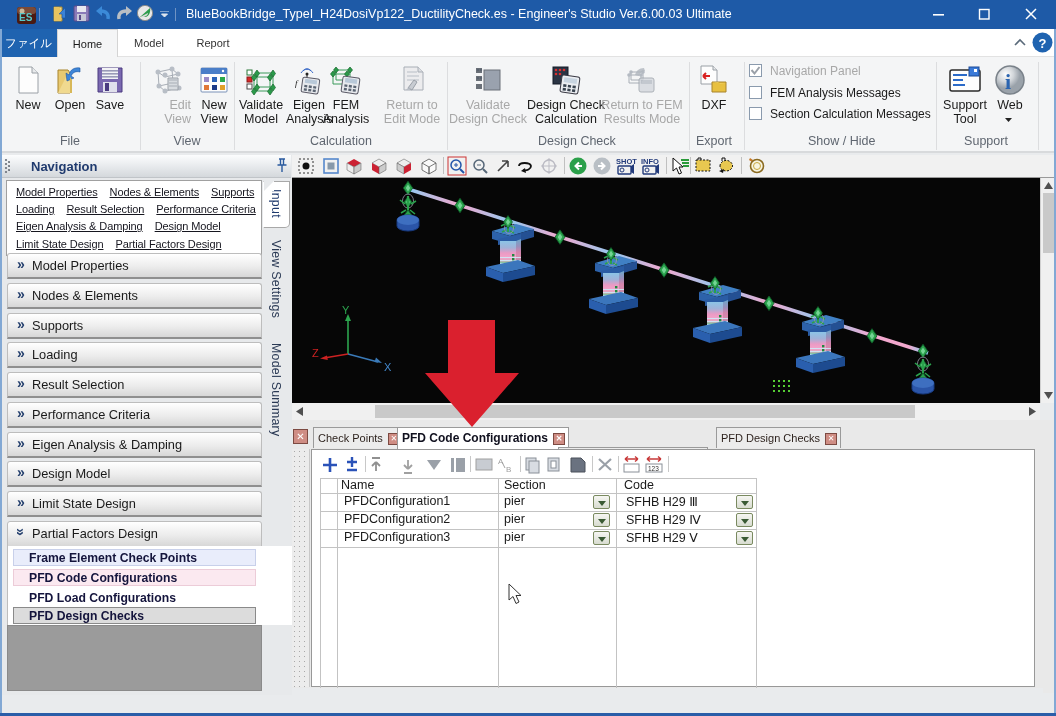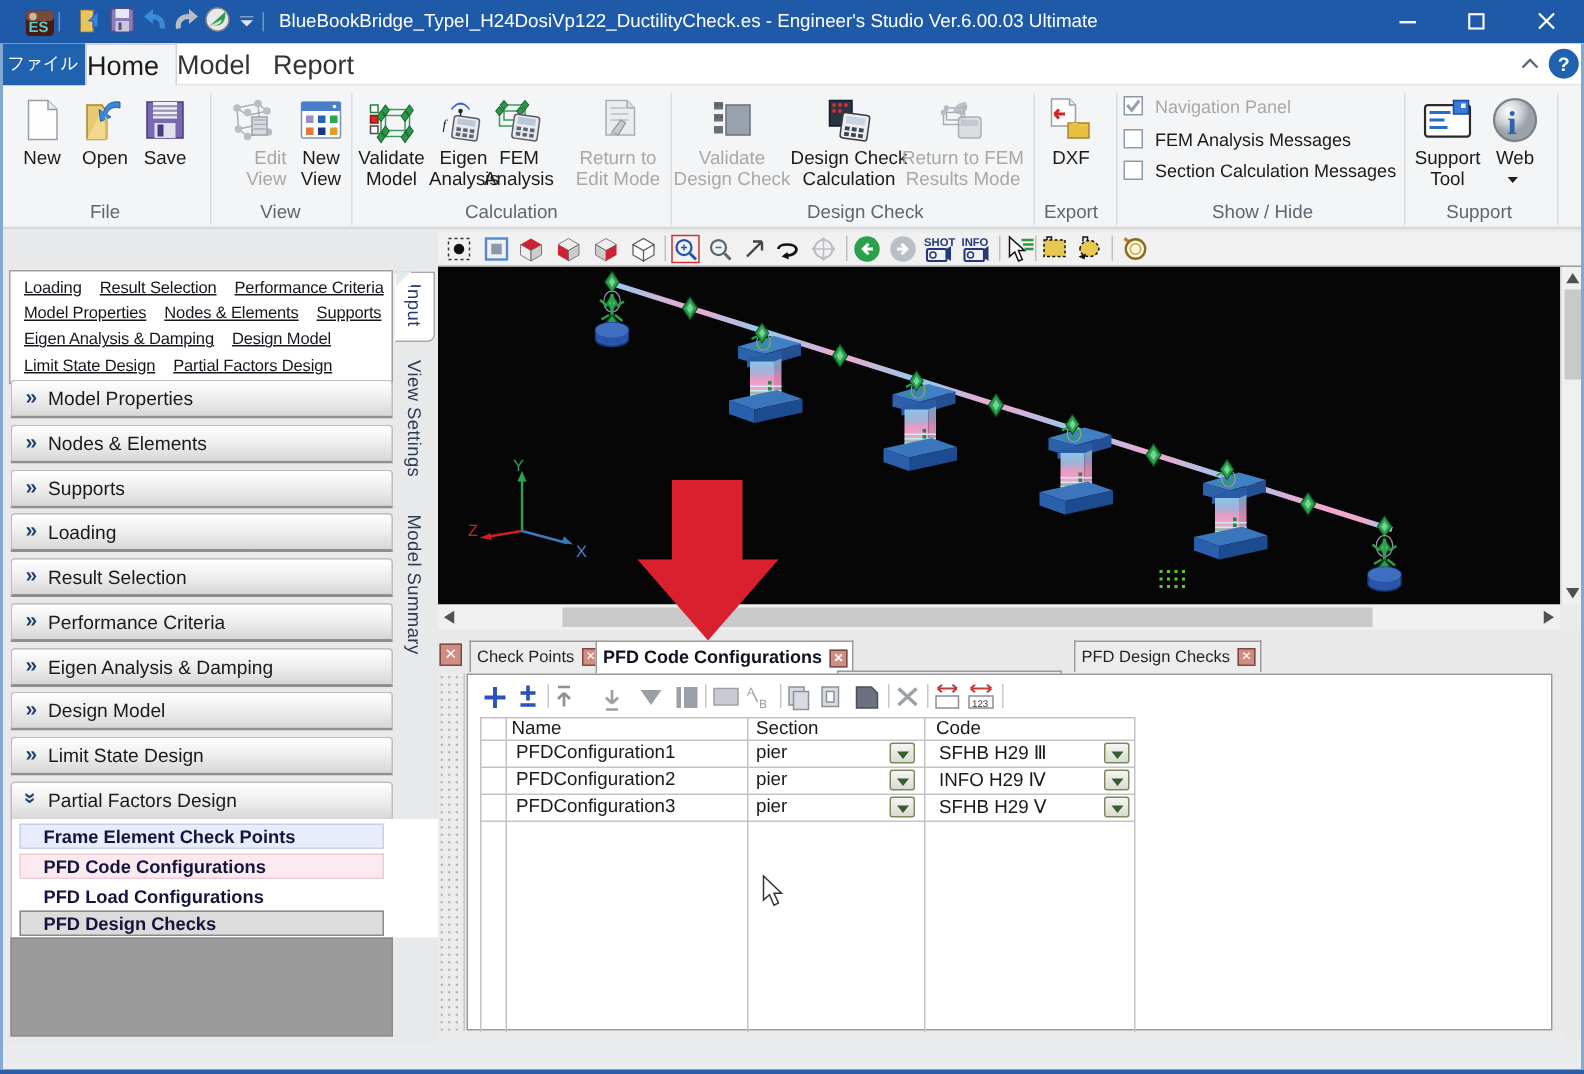--- a/index.html
+++ b/index.html
@@ -5,21 +5,21 @@
 html,body { width:1056px; height:716px; overflow:hidden; font-family:"Liberation Sans", sans-serif; }
 #win { position:relative; width:1056px; height:716px; background:#e9ebed; }
 .abs { position:absolute; }
 
 #titlebar { position:absolute; left:0; top:0; width:1056px; height:29px; background:#1e5aa7; }
 #titlebar .ttl { position:absolute; left:186px; top:7px; color:#fff; font-size:12.5px; white-space:nowrap; }
 .wbtn { position:absolute; top:0; width:45px; height:29px; color:#fff; text-align:center; }
 
 #tabrow { position:absolute; left:0; top:29px; width:1056px; height:28px; background:#ffffff; border-bottom:1px solid #e2e2e2;}
 .ftab { position:absolute; left:0; top:0; width:57px; height:28px; background:#1f63b0; color:#fff; font-size:11.5px; text-align:center; line-height:28px; }
-.rtab { position:absolute; top:0; height:28px; font-size:18px; color:#333; text-align:left; line-height:28px; }
+.rtab { position:absolute; top:0; height:28px; font-size:11px; color:#333; text-align:center; line-height:28px; }
 .rtab.sel { background:#f4f5f6; border-left:1px solid #d4d4d4; border-right:1px solid #d4d4d4; border-top:1px solid #d4d4d4; color:#1a1a1a; }
 
 #ribbon { position:absolute; left:0; top:57px; width:1056px; height:96px; background:#f4f5f6; border-bottom:2px solid #d8dadc; }
 .rgsep { position:absolute; top:5px; width:1px; height:88px; background:#dcdddf; }
 .rglabel { position:absolute; top:77px; font-size:12.5px; color:#5f6670; text-align:center; white-space:nowrap; }
 .rbItem { position:absolute; top:2px; text-align:center; }
 .rbItem .ic { display:block; margin:5px auto 3px auto; width:32px; height:32px; }
 .rbItem .lb { font-size:12.5px; color:#1a1a1a; line-height:13.5px; white-space:pre-line; }
 .rbItem.dis .lb { color:#a8a8a8; }
 .chkrow { position:absolute; left:749px; font-size:12px; color:#1a1a1a; white-space:nowrap; }
@@ -407,23 +407,42 @@
         <div class="lb">Web</div>
       </div>
   <svg class="abs" style="left:1005px;top:61px" width="8" height="5">
         <path d="M0 0h7L3.5 4z" fill="#222"></path>
       </svg>
   <div class="rgsep" style="left:1038px"></div>
   <div class="rglabel" style="left:956px;width:60px;">Support</div>
 </div>
 
 <div class="abs" style="left:0;top:155px;width:292px;height:540px;background:#e7e9eb;"></div>
+<div id="navheader">
+  <svg class="abs" style="left:4px;top:3px" width="6" height="16">
+        <g fill="#6a7078">
+          <circle cx="2" cy="2" r="1.1"></circle>
+          <circle cx="2" cy="6" r="1.1"></circle>
+          <circle cx="2" cy="10" r="1.1"></circle>
+          <circle cx="2" cy="14" r="1.1"></circle>
+          <circle cx="5" cy="4" r="1.1"></circle>
+          <circle cx="5" cy="8" r="1.1"></circle>
+          <circle cx="5" cy="12" r="1.1"></circle>
+        </g>
+      </svg>
+  <div class="t">Navigation</div>
+  <svg class="abs" style="left:276px;top:3px" width="12" height="15">
+        <g stroke="#2a5a9e" stroke-width="1.4" fill="none">
+          <path d="M3 1h6M4.5 1v6h-3 9h-3V1M6 7v7"></path>
+        </g>
+      </svg>
+</div>
 <div id="linksbox">
+  <div class="ln"><a>Model Properties</a><a>Nodes &amp; Elements</a><a>Supports</a></div>
   <div class="ln"><a>Loading</a><a>Result Selection</a><a>Performance Criteria</a></div>
-  <div class="ln"><a>Model Properties</a><a>Nodes &amp; Elements</a><a>Supports</a></div>
   <div class="ln"><a>Eigen Analysis &amp; Damping</a><a>Design Model</a></div>
   <div class="ln"><a>Limit State Design</a><a>Partial Factors Design</a></div>
 </div>
 <div class="accbar" style="top:253px">
       <span class="ch">»</span>
       <span class="t">Model Properties</span>
     </div>
 <div class="accbar" style="top:283px">
       <span class="ch">»</span>
       <span class="t">Nodes &amp; Elements</span>
@@ -772,21 +791,21 @@
     <div class="hline" style="left:8px;top:79px;width:436px;"></div>
     <div class="hline" style="left:8px;top:97px;width:436px;"></div>
     <div class="tcell" style="left:29px;top:28px;">Name</div>
     <div class="tcell" style="left:192px;top:28px;">Section</div>
     <div class="tcell" style="left:312px;top:28px;">Code</div>
     <div class="tcell" style="left:32px;top:44px;">PFDConfiguration1</div>
     <div class="tcell" style="left:192px;top:44px;">pier</div>
     <div class="tcell" style="left:314px;top:44px;">SFHB H29 Ⅲ</div>
     <div class="tcell" style="left:32px;top:62px;">PFDConfiguration2</div>
     <div class="tcell" style="left:192px;top:62px;">pier</div>
-    <div class="tcell" style="left:314px;top:62px;">INFO H29 Ⅳ</div>
+    <div class="tcell" style="left:314px;top:62px;">SFHB H29 Ⅳ</div>
     <div class="tcell" style="left:32px;top:80px;">PFDConfiguration3</div>
     <div class="tcell" style="left:192px;top:80px;">pier</div>
     <div class="tcell" style="left:314px;top:80px;">SFHB H29 Ⅴ</div>
     <div class="ddbtn" style="left:281px;top:45px;"></div>
     <div class="ddbtn" style="left:424px;top:45px;"></div>
     <div class="ddbtn" style="left:281px;top:63px;"></div>
     <div class="ddbtn" style="left:424px;top:63px;"></div>
     <div class="ddbtn" style="left:281px;top:81px;"></div>
     <div class="ddbtn" style="left:424px;top:81px;"></div>
   </div>

